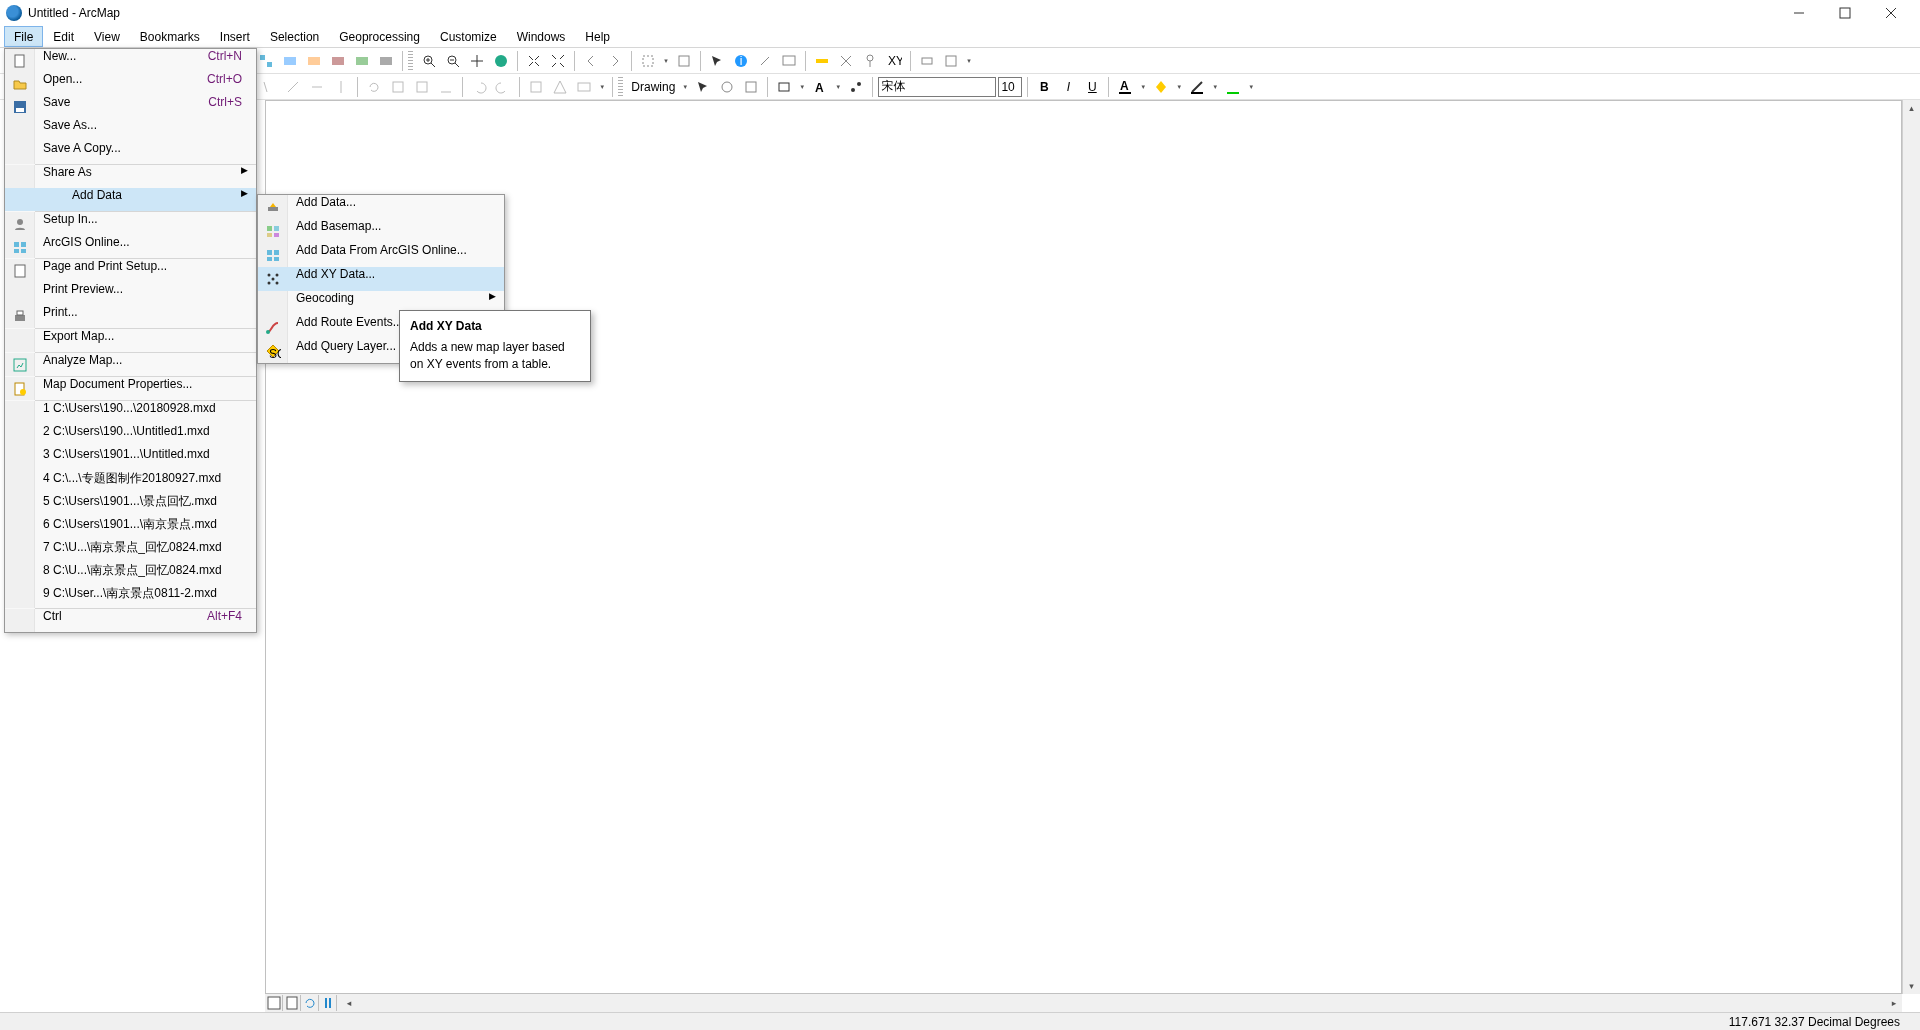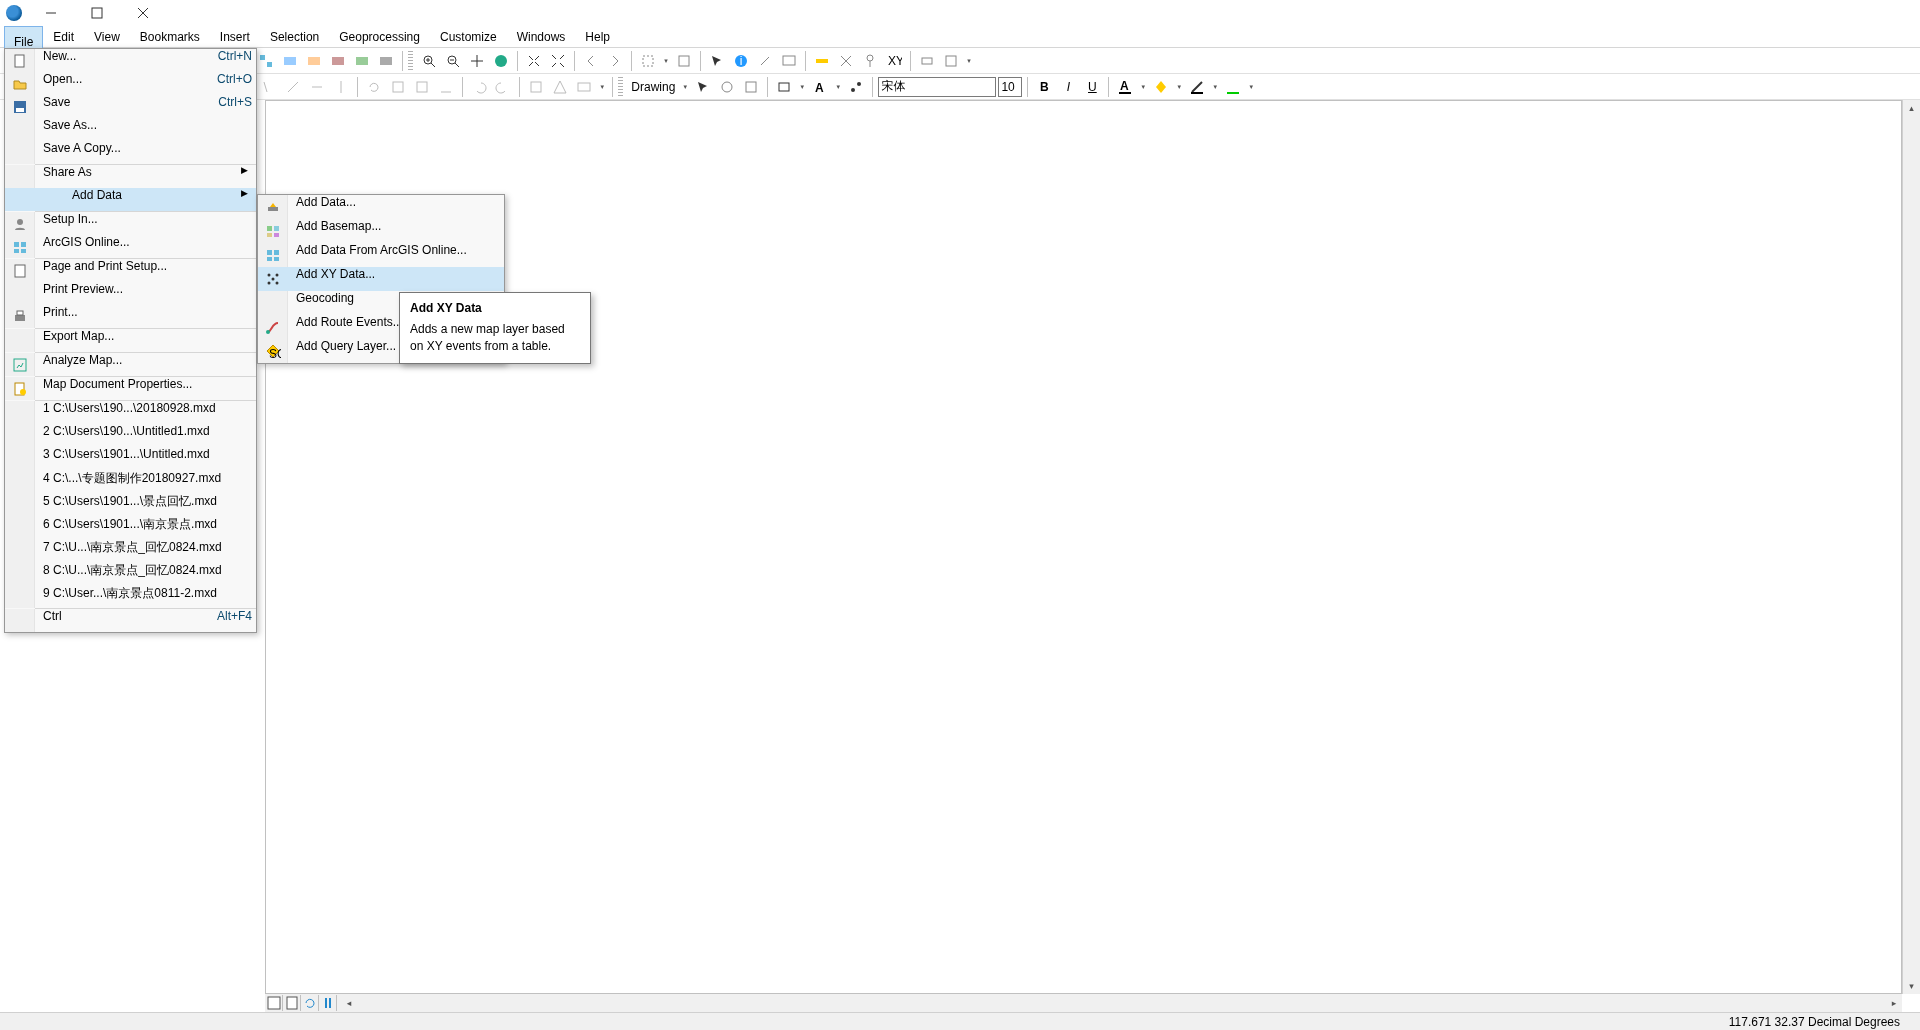--- a/index.html
+++ b/index.html
@@ -9,54 +9,54 @@
 .titlebar { height: 26px; display: flex; align-items: center; padding: 0 6px; background: #fff; }
 .titlebar .app-icon { width: 16px; height: 16px; background: radial-gradient(circle at 40% 40%, #3a8fd6 40%, #0a5a9a 70%); border-radius: 50%; margin-right: 6px; }
 .titlebar .title { flex: 1; }
 .winbtns { display: flex; gap: 0; }
 .winbtn { width: 46px; height: 26px; display: flex; align-items: center; justify-content: center; }
 .winbtn svg { width: 12px; height: 12px; stroke: #333; stroke-width: 1; fill: none; }
 
 
 .menubar { height: 22px; display: flex; align-items: stretch; border-bottom: 1px solid #d6d6d6; padding-left: 4px; }
 .menubar .mitem { padding: 3px 10px; display: flex; align-items: center; }
-.menubar .mitem.open { background: #cde6f7; border: 1px solid #7eb4ea; padding: 15px 9px; }
+.menubar .mitem.open { background: #cde6f7; border: 1px solid #7eb4ea; padding: 9px 9px; }
 .tbar { height: 26px; display: flex; align-items: center; padding: 0 4px; border-bottom: 1px solid #e0e0e0; gap: 2px; }
 .tbtn { width: 22px; height: 22px; display: flex; align-items: center; justify-content: center; border: 1px solid transparent; }
 .tsep { width: 1px; height: 20px; background: #c0c0c0; margin: 0 3px; }
 .tgrip { width: 5px; height: 20px; background: repeating-linear-gradient(to bottom, #b0b0b0 0 1px, transparent 1px 3px); margin-right: 3px; }
 .scaleinput { width: 140px; height: 20px; border: 1px solid #7a7a7a; padding: 0 4px; background: #fff; }
 .tselect { height: 20px; border: 1px solid #7a7a7a; background: #fff; padding: 0 2px; }
 .fontselect { width: 118px; }
 .sizeselect { width: 24px; }
 .tlabel { padding: 0 3px; }
 .tdrop { width: 10px; height: 22px; display: flex; align-items: center; justify-content: center; font-size: 7px; color: #555; }
 
 
 .filemenu { position: absolute; left: 4px; top: 48px; width: 253px; background: #f8f8f8; border: 1px solid #979797; box-shadow: 2px 2px 6px rgba(0,0,0,0.25); z-index: 10; }
 .filemenu .row { height: 23px; display: flex; align-items: flex-start; position: relative; }
 .filemenu .iconcol { width: 30px; display: flex; align-items: center; justify-content: center; background: #f0f0f0; height: 100%; border-right: 1px solid #e4e4e4; }
 .filemenu .labelcol { flex: 1; padding-left: 8px; }
-.filemenu .shortcut { padding-right: 4px; color: #0c4a6e; }
+.filemenu .shortcut { padding-right: 14px; color: #701a75; }
 .filemenu .arrow { position: absolute; right: 8px; font-size: 9px; }
 .filemenu .row.hi { background: #cde6f7; padding-left: 29px; }
 .filemenu .row.hi .iconcol { background: #cde6f7; border-right-color: transparent; }
 .filemenu .sep { height: 1px; background: #d6d6d6; margin-left: 30px; }
 
 
 .submenu { position: absolute; left: 257px; top: 194px; width: 248px; background: #f8f8f8; border: 1px solid #979797; box-shadow: 2px 2px 6px rgba(0,0,0,0.25); z-index: 11; }
 .submenu .row { height: 24px; display: flex; align-items: flex-start; position: relative; }
 .submenu .iconcol { width: 30px; display: flex; align-items: center; justify-content: center; background: #f0f0f0; height: 100%; border-right: 1px solid #e4e4e4; }
 .submenu .labelcol { flex: 1; padding-left: 8px; }
 .submenu .row.hi { background: #cde6f7; }
 .submenu .row.hi .iconcol { background: #cde6f7; border-right-color: transparent; }
 .submenu .arrow { position: absolute; right: 8px; font-size: 9px; }
 
 
-.tooltip { position: absolute; left: 399px; top: 292px; width: 192px; background: #fff; border: 1px solid #767676; box-shadow: 3px 3px 6px rgba(0,0,0,0.25); padding: 8px 10px; z-index: 12; }
+.tooltip { position: absolute; left: 399px; top: 310px; width: 192px; background: #fff; border: 1px solid #767676; box-shadow: 3px 3px 6px rgba(0,0,0,0.25); padding: 8px 10px; z-index: 12; }
 .tooltip .tt-title { font-weight: bold; margin-bottom: 6px; }
 .tooltip .tt-body { line-height: 1.4; }
 
 
 .canvas { position: absolute; left: 265px; top: 100px; right: 18px; bottom: 36px; background: #fff; border: 1px solid #c0c0c0; }
 .vscroll { position: absolute; right: 0; top: 100px; width: 18px; bottom: 36px; background: #f0f0f0; border-left: 1px solid #d0d0d0; display:flex; flex-direction:column; align-items:center; }
 .vscroll .arrowbtn { width:16px; height:16px; display:flex; align-items:center; justify-content:center; font-size:9px; color:#555;}
 .hscrollrow { position: absolute; left: 265px; right: 18px; bottom: 18px; height: 18px; background: #f0f0f0; display: flex; align-items: center; }
 .hscrollrow .viewbtn { width: 18px; height: 16px; display: flex; align-items: center; justify-content: center; border-right: 1px solid #c0c0c0; }
 .hscrollrow .arrowbtn { width:16px; height:16px; display:flex; align-items:center; justify-content:center; font-size:9px; color:#555; margin-left:4px;}
@@ -66,20 +66,21 @@
 
 
 .ico { width: 16px; height: 16px; display: inline-block; }
 .ico svg { width: 16px; height: 16px; }
 </style>
 </head>
 <body>
 
 <div class="titlebar">
   <span class="app-icon"></span>
+  <span class="title">Untitled - ArcMap</span>
   <div class="winbtns">
     <div class="winbtn">
         <svg>
           <line x1="1" y1="6" x2="11" y2="6"></line>
         </svg>
       </div>
     <div class="winbtn">
         <svg>
           <rect x="1" y="1" width="10" height="10"></rect>
         </svg>

